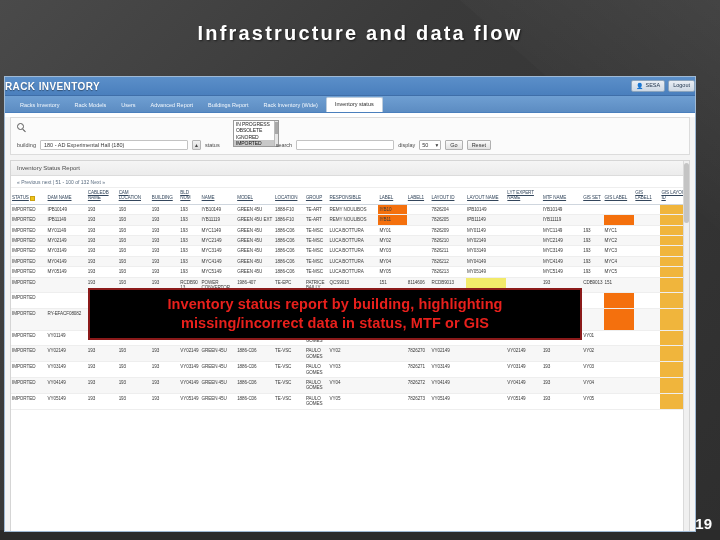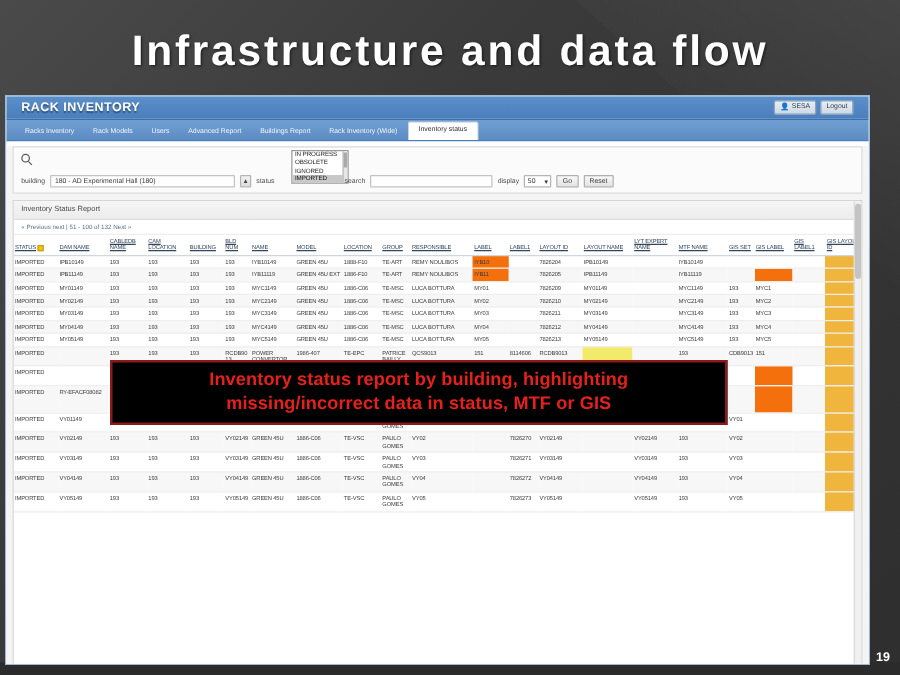--- a/index.html
+++ b/index.html
@@ -26,48 +26,48 @@
   .slide-bg::after{
     content:""; position:absolute; bottom:0; left:0; right:0; height:10px;
     background:#2b2b2b;
   }
 
   
   .slide-title {
     position: absolute; left: 0; right: 0; top: 22px;
     text-align: center;
     color: #ffffff;
-    font-size: 34px;
+    font-size: 20px;
     font-weight: bold;
     letter-spacing: 2.2px;
     text-shadow: 1px 1px 2px rgba(0,0,0,.55);
   }
 
   
   .page-num {
     position: absolute; right: 8px; bottom: 8px;
-    color: #ffffff; font-size: 10px; font-weight: bold;
+    color: #ffffff; font-size: 15px; font-weight: bold;
   }
 
   
   .app-shot {
     position: absolute; left: 4px; top: 76px;
     width: 692px; height: 456px;
     background: #ffffff;
     border: 1px solid #9fb9d4;
     overflow: hidden;
   }
 
   
   .app-header {
     height: 19px;
     background: linear-gradient(#5b8fc9,#4a7fbd);
     border-bottom: 1px solid #3f6ea8;
     display: flex; align-items: center;
-    padding: 0 12px;
+    padding: 0 0;
     position: relative;
   }
   .app-title {
     color: #ffffff; font-size: 10px; font-weight: bold;
     letter-spacing: .4px; text-shadow: 0 1px 1px rgba(0,0,0,.4);
   }
   .header-right { margin-left: auto; display: flex; align-items: center; gap: 3px; }
   .hbtn {
     background: linear-gradient(#e9eef4,#cdd8e4);
     border: 1px solid #8ba4bd;

